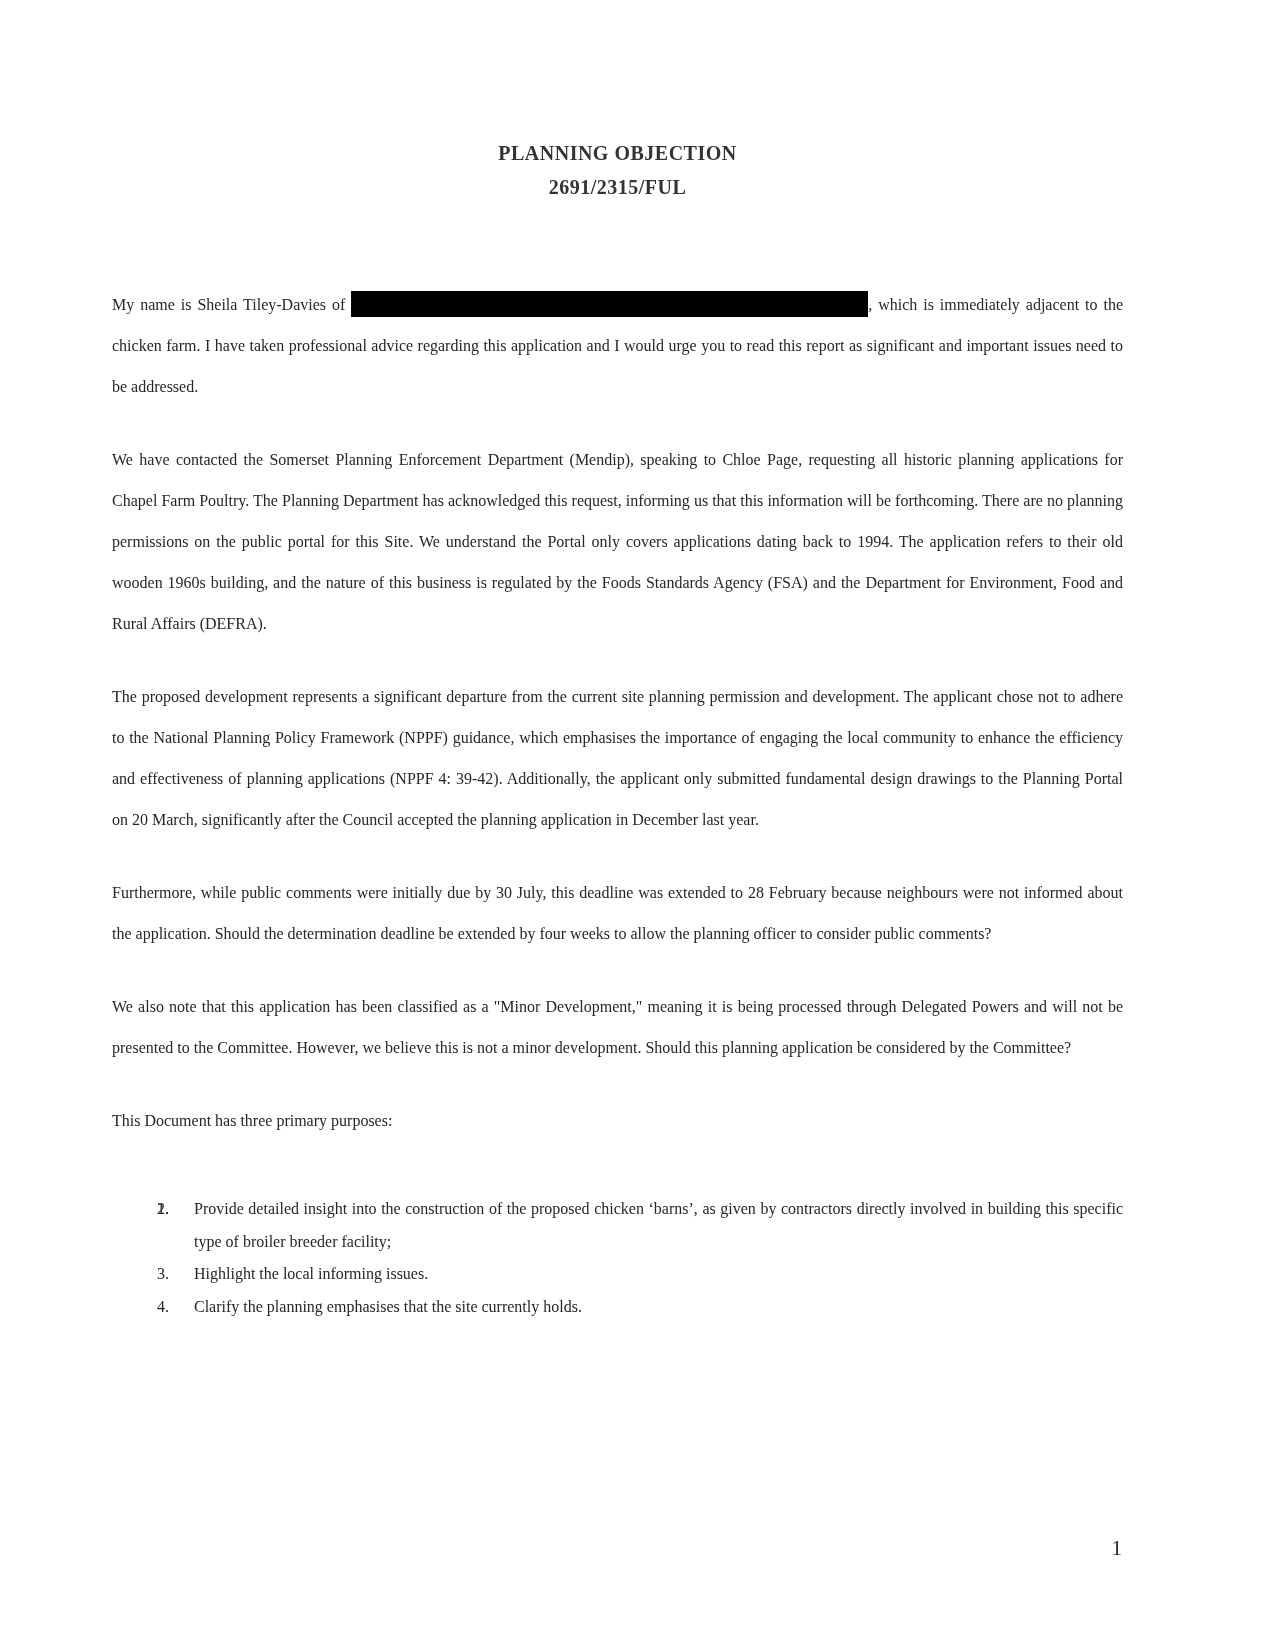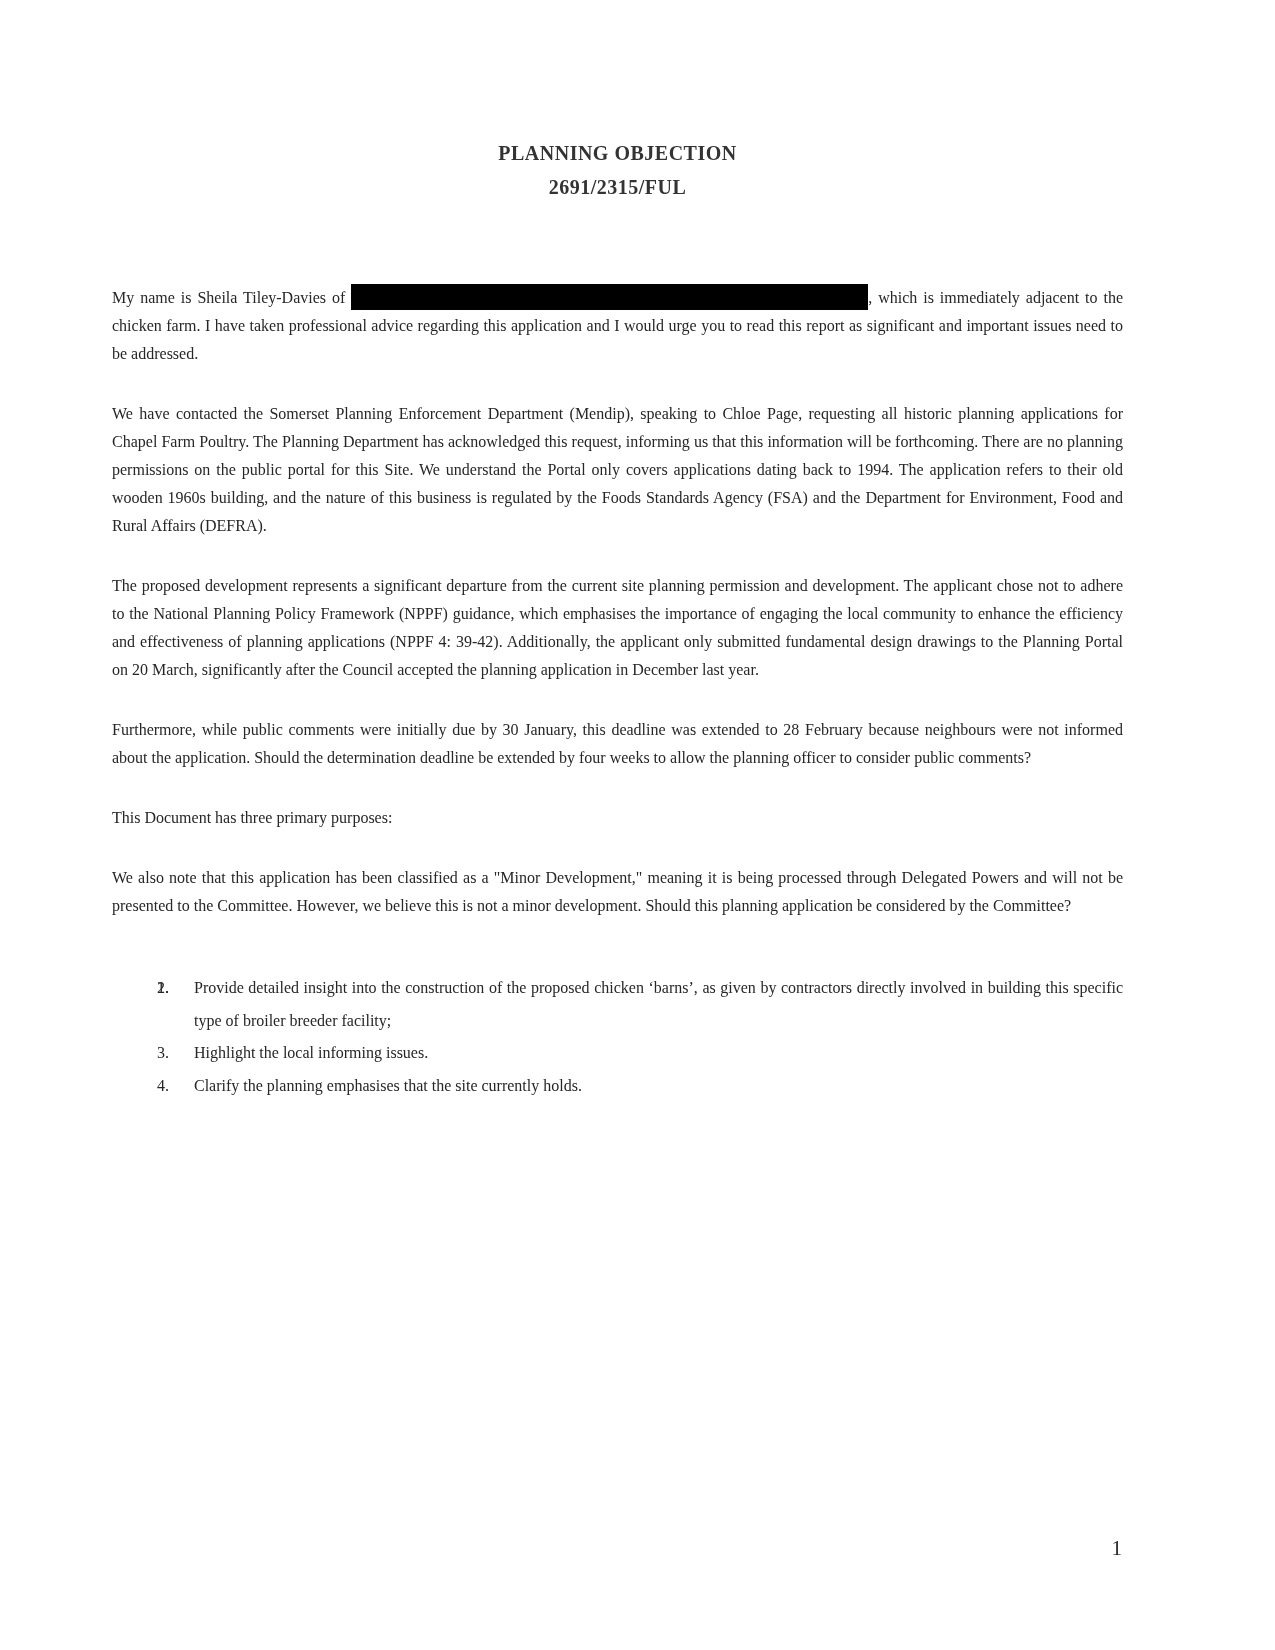--- a/index.html
+++ b/index.html
@@ -23,21 +23,21 @@
   }
   .doc-title-line {
     font-weight: bold;
     font-size: 20px;
     line-height: 34px;
     color: #333333;
     letter-spacing: 0.5px;
   }
   .para {
     font-size: 16px;
-    line-height: 28px;
+    line-height: 41px;
     text-align: justify;
     margin: 32px 0 0 0;
   }
   .para.first {
     margin-top: 80px;
   }
   .redaction {
     display: inline-block;
     width: 517px;
     height: 26px;
@@ -78,25 +78,25 @@
     <div class="doc-title-line">PLANNING OBJECTION</div>
     <div class="doc-title-line">2691/2315/FUL</div>
   </header>
 
   <p class="para first"><span>My name is Sheila Tiley-Davies of </span><span class="redaction"></span><span>, which is immediately adjacent to the chicken farm.  I have taken professional advice regarding this application and I would urge you to read this report as significant and important issues need to be addressed.</span></p>
 
   <p class="para">We have contacted the Somerset Planning Enforcement Department (Mendip), speaking to Chloe Page, requesting all historic planning applications for Chapel Farm Poultry.  The Planning Department has acknowledged this request, informing us that this information will be forthcoming.  There are no planning permissions on the public portal for this Site.  We understand the Portal only covers applications dating back to 1994.  The application refers to their old wooden 1960s building, and the nature of this business is regulated by the Foods Standards Agency (FSA) and the Department for Environment, Food and Rural Affairs (DEFRA).</p>
 
   <p class="para">The proposed development represents a significant departure from the current site planning permission and development. The applicant chose not to adhere to the National Planning Policy Framework (NPPF) guidance, which emphasises the importance of engaging the local community to enhance the efficiency and effectiveness of planning applications (NPPF 4: 39-42). Additionally, the applicant only submitted fundamental design drawings to the Planning Portal on 20 March, significantly after the Council accepted the planning application in December last year.</p>
 
-  <p class="para">Furthermore, while public comments were initially due by 30 January, this deadline was extended to 28 February because neighbours were not informed about the application.  Should the determination deadline be extended by four weeks to allow the planning officer to consider public comments?</p>
+  <p class="para">Furthermore, while public comments were initially due by 30 July, this deadline was extended to 28 February because neighbours were not informed about the application.  Should the determination deadline be extended by four weeks to allow the planning officer to consider public comments?</p>
+
+  <p class="para">We also note that this application has been classified as a "Minor Development," meaning it is being processed through Delegated Powers and will not be presented to the Committee. However, we believe this is not a minor development. Should this planning application be considered by the Committee?</p>
 
   <p class="para">This Document has three primary purposes:</p>
-
-  <p class="para">We also note that this application has been classified as a "Minor Development," meaning it is being processed through Delegated Powers and will not be presented to the Committee. However, we believe this is not a minor development. Should this planning application be considered by the Committee?</p>
 
   <ol class="purpose-list">
     <li class="purpose-item"><span class="purpose-num">1.</span></li>
     <li class="purpose-item"><span class="purpose-num">2.</span><span>Provide detailed insight into the construction of the proposed chicken ‘barns’, as given by contractors directly involved in building this specific type of broiler breeder facility;</span></li>
     <li class="purpose-item"><span class="purpose-num">3.</span><span>Highlight the local informing issues.</span></li>
     <li class="purpose-item"><span class="purpose-num">4.</span><span>Clarify the planning emphasises that the site currently holds.</span></li>
   </ol>
 
   <div class="page-number">1</div>
 

